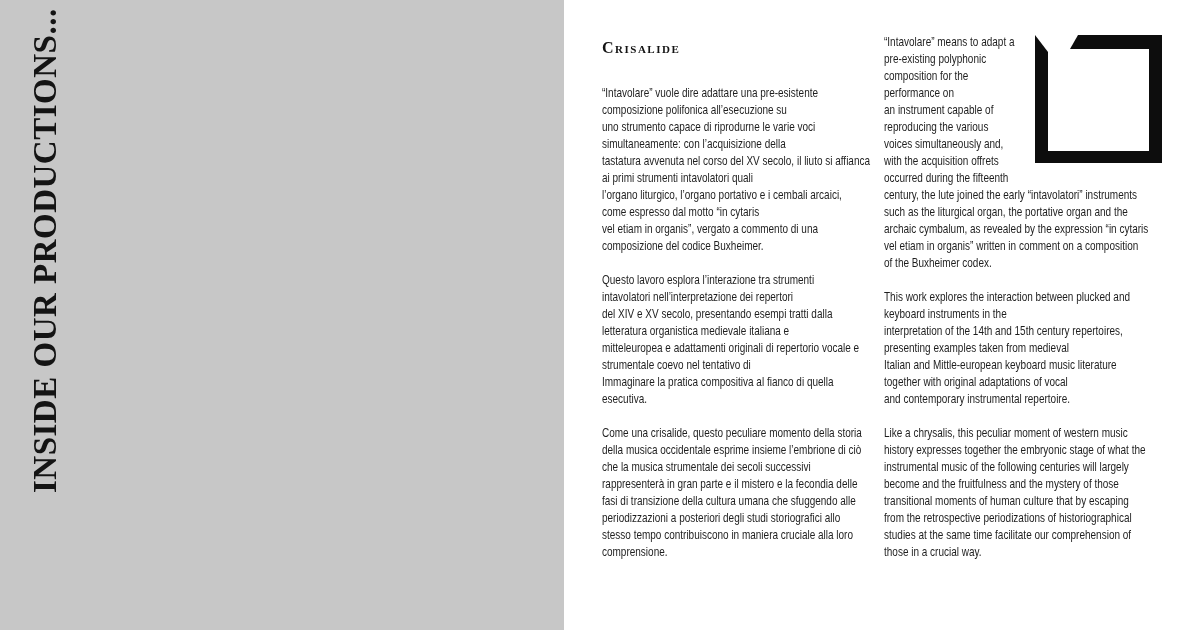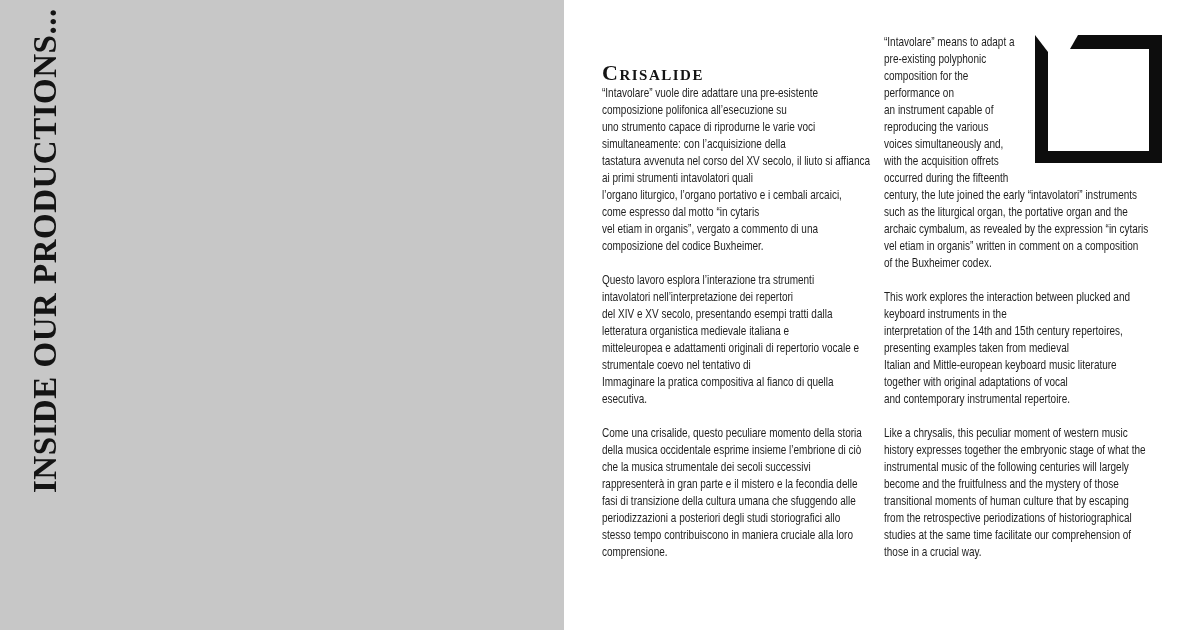--- a/index.html
+++ b/index.html
@@ -28,25 +28,25 @@
     transform-origin: 0 0;
     font-family: "Liberation Serif", serif;
     font-weight: 700;
     font-size: 33px;
     letter-spacing: 0.5px;
     color: #141414;
     white-space: nowrap;
   }
   .article-title {
     position: absolute;
-    left: 602px; top: 45px;
+    left: 602px; top: 28px;
     font-family: "Liberation Serif", serif;
     font-variant: small-caps;
     font-weight: 700;
-    font-size: 22px;
+    font-size: 16px;
     letter-spacing: 1.5px;
     color: #141414;
   }
   .col {
     position: absolute;
     color: #1e1e1e;
     font-size: 13.5px;
     line-height: 17px;
     transform: scaleX(0.74);
     transform-origin: 0 0;

